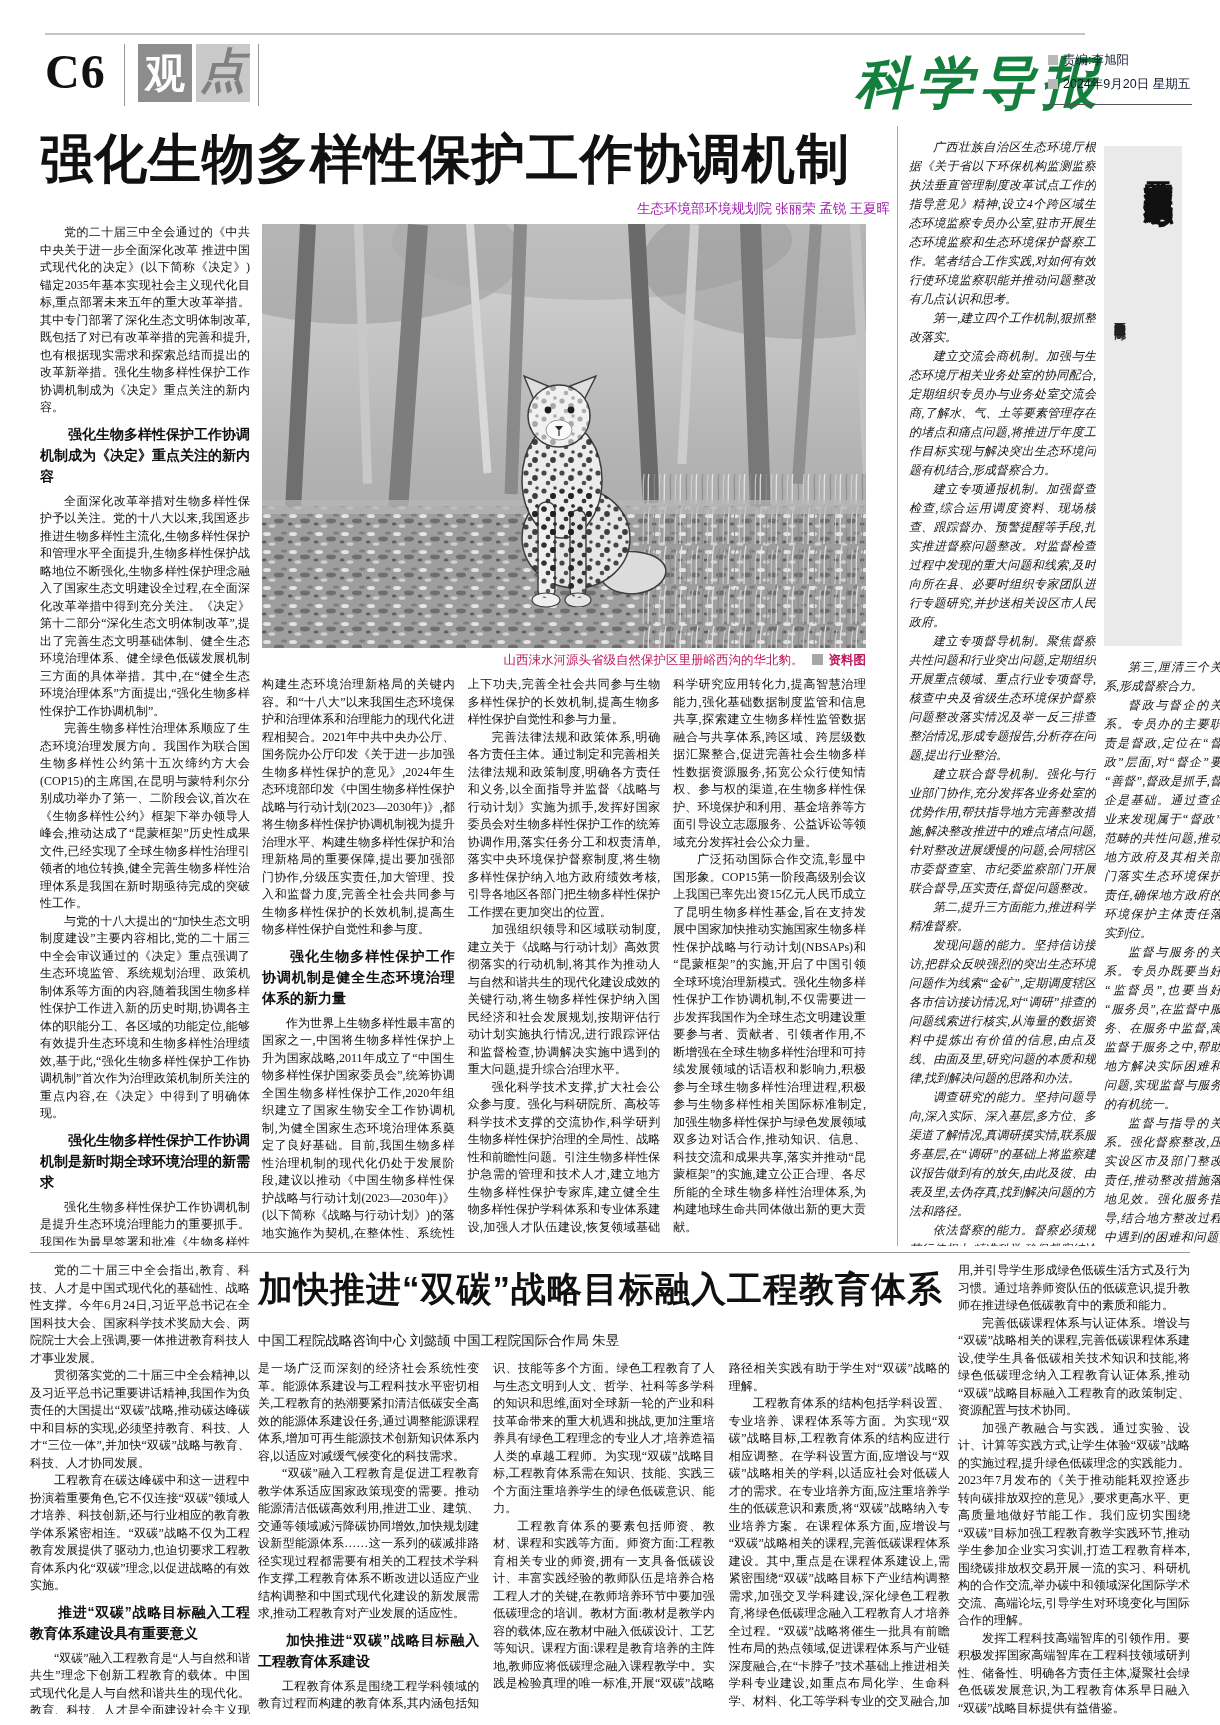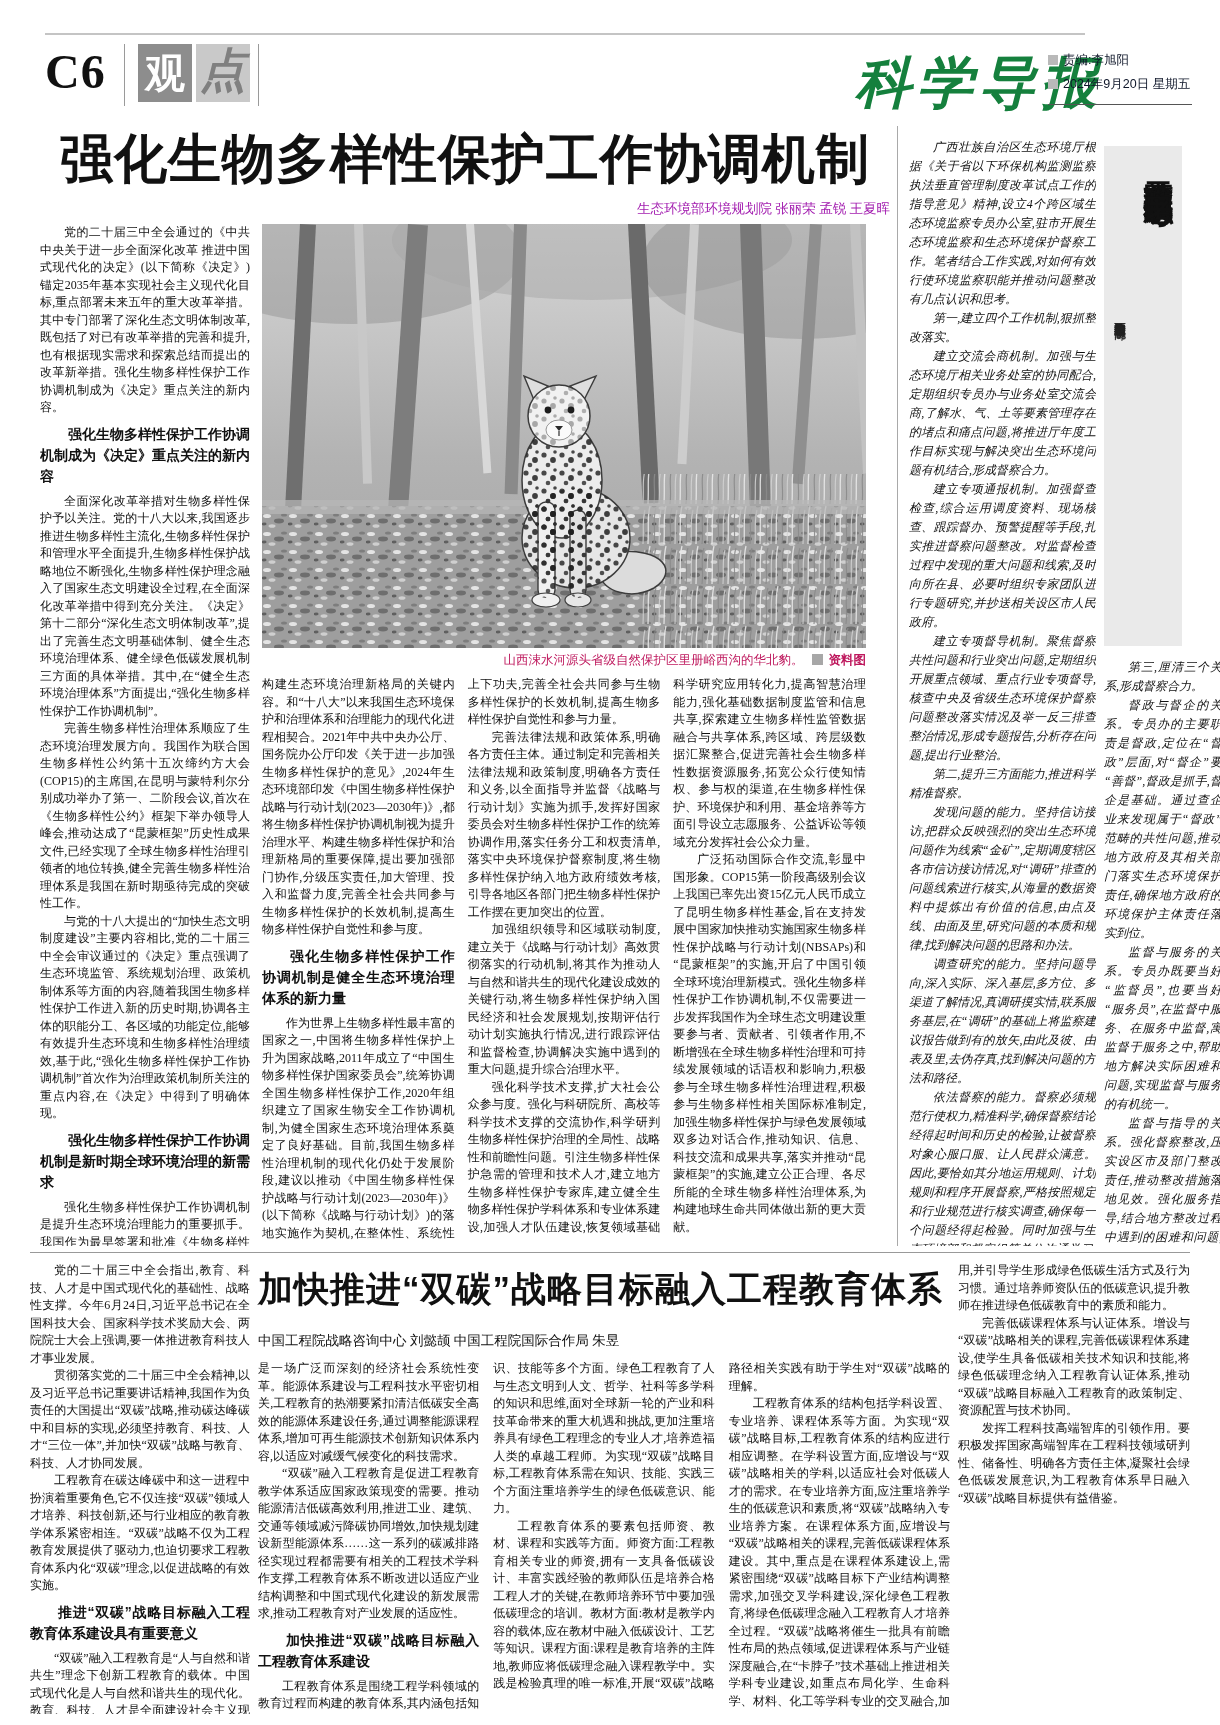--- a/index.html
+++ b/index.html
@@ -12,21 +12,21 @@
   .vr{width:1px;height:62px;top:44px;background:#9a9a9a;}
   .logobox{top:44px;width:54px;height:58px;text-align:center;}
   .guan{left:138px;background:#8d8d8d;color:#fff;font-size:40px;line-height:58px;font-weight:700;font-family:"Liberation Sans","DejaVu Sans",sans-serif;}
   .dian{left:196px;background:#c9c9c9;color:#808080;font-size:46px;line-height:54px;font-style:italic;font-weight:700;}
   .masthead{left:855px;top:46px;width:200px;font-size:56px;color:#15803d;font-style:italic;font-weight:700;letter-spacing:6px;white-space:nowrap;}
   .edblock{left:1048px;top:52px;width:144px;font-size:12.5px;font-family:"Liberation Sans","DejaVu Sans",sans-serif;color:#0f172a;}
   .edrow{margin-bottom:7px;white-space:nowrap;}
   .sq{display:inline-block;width:10px;height:10px;background:#b9b9b9;margin-right:5px;vertical-align:-1px;}
   .edrule{left:1048px;top:104px;width:144px;height:1px;background:#555;}
   
-  .mhead{left:40px;top:124px;width:850px;text-align:center;font-size:53px;font-weight:900;letter-spacing:1px;
+  .mhead{left:40px;top:124px;width:850px;font-size:53px;font-weight:900;letter-spacing:1px;
          font-family:"Liberation Sans","DejaVu Sans",sans-serif;white-space:nowrap;}
   .mbyline{left:40px;top:200px;width:850px;text-align:right;font-size:13.5px;color:#a21caf;}
   .bodytxt{font-size:12px;line-height:17.5px;text-align:justify;overflow:hidden;}
   .bodytxt p{margin:0;text-indent:2em;}
   .bodytxt p.noind{text-indent:0;}
   .bodytxt h3{margin:7px 0 6px 0;font-size:14px;line-height:21px;font-weight:700;text-indent:2em;
               font-family:"Liberation Sans","DejaVu Sans",sans-serif;}
   .kai{font-style:italic;line-height:19px;}
   .mcol1{left:40px;top:224px;width:210px;height:1022px;}
   .photo{left:262px;top:224px;width:604px;height:424px;overflow:hidden;background:#bdbdbd;}
@@ -169,20 +169,21 @@
       <p>广泛拓动国际合作交流,彰显中国形象。COP15第一阶段高级别会议上我国已率先出资15亿元人民币成立了昆明生物多样性基金,旨在支持发展中国家加快推动实施国家生物多样性保护战略与行动计划(NBSAPs)和“昆蒙框架”的实施,开启了中国引领全球环境治理新模式。强化生物多样性保护工作协调机制,不仅需要进一步发挥我国作为全球生态文明建设重要参与者、贡献者、引领者作用,不断增强在全球生物多样性治理和可持续发展领域的话语权和影响力,积极参与全球生物多样性治理进程,积极参与生物多样性相关国际标准制定,加强生物多样性保护与绿色发展领域双多边对话合作,推动知识、信息、科技交流和成果共享,落实并推动“昆蒙框架”的实施,建立公正合理、各尽所能的全球生物多样性治理体系,为构建地球生命共同体做出新的更大贡献。</p>
     </div>
 
   <div class="abs vdiv"></div>
   <div class="abs scol1 bodytxt kai">
       <p>广西壮族自治区生态环境厅根据《关于省以下环保机构监测监察执法垂直管理制度改革试点工作的指导意见》精神,设立4个跨区域生态环境监察专员办公室,驻市开展生态环境监察和生态环境保护督察工作。笔者结合工作实践,对如何有效行使环境监察职能并推动问题整改有几点认识和思考。</p>
       <p>第一,建立四个工作机制,狠抓整改落实。</p>
       <p>建立交流会商机制。加强与生态环境厅相关业务处室的协同配合,定期组织专员办与业务处室交流会商,了解水、气、土等要素管理存在的堵点和痛点问题,将推进厅年度工作目标实现与解决突出生态环境问题有机结合,形成督察合力。</p>
       <p>建立专项通报机制。加强督查检查,综合运用调度资料、现场核查、跟踪督办、预警提醒等手段,扎实推进督察问题整改。对监督检查过程中发现的重大问题和线索,及时向所在县、必要时组织专家团队进行专题研究,并抄送相关设区市人民政府。</p>
       <p>建立专项督导机制。聚焦督察共性问题和行业突出问题,定期组织开展重点领域、重点行业专项督导,核查中央及省级生态环境保护督察问题整改落实情况及举一反三排查整治情况,形成专题报告,分析存在问题,提出行业整治。</p>
+      <p>建立联合督导机制。强化与行业部门协作,充分发挥各业务处室的优势作用,帮扶指导地方完善整改措施,解决整改推进中的难点堵点问题,针对整改进展缓慢的问题,会同辖区市委督查室、市纪委监察部门开展联合督导,压实责任,督促问题整改。</p>
       <p>第二,提升三方面能力,推进科学精准督察。</p>
       <p>发现问题的能力。坚持信访接访,把群众反映强烈的突出生态环境问题作为线索“金矿”,定期调度辖区各市信访接访情况,对“调研”排查的问题线索进行核实,从海量的数据资料中提炼出有价值的信息,由点及线、由面及里,研究问题的本质和规律,找到解决问题的思路和办法。</p>
       <p>调查研究的能力。坚持问题导向,深入实际、深入基层,多方位、多渠道了解情况,真调研摸实情,联系服务基层,在“调研”的基础上将监察建议报告做到有的放矢,由此及彼、由表及里,去伪存真,找到解决问题的方法和路径。</p>
       <p>依法督察的能力。督察必须规范行使权力,精准科学,确保督察结论经得起时间和历史的检验,让被督察对象心服口服、让人民群众满意。因此,要恰如其分地运用规则、计划规则和程序开展督察,严格按照规定和行业规范进行核实调查,确保每一个问题经得起检验。同时加强与生态环境部和督察组等单位沟通学习,提升专员办监察队伍的督察能力。</p>
     </div>
   <div class="abs sbox">
     <div class="stitle">关于跨区域生态环境监察的认识与思考</div>
     <div class="sbyline">广西壮族自治区柳州生态环境监察专员办公室  廖晗  阮积海</div>
   </div>
   <div class="abs scol2 bodytxt kai">
@@ -206,16 +207,17 @@
       <p class="noind">是一场广泛而深刻的经济社会系统性变革。能源体系建设与工程科技水平密切相关,工程教育的热潮要紧扣清洁低碳安全高效的能源体系建设任务,通过调整能源课程体系,增加可再生能源技术创新知识体系内容,以适应对减缓气候变化的科技需求。</p>
       <p>“双碳”融入工程教育是促进工程教育教学体系适应国家政策现变的需要。推动能源清洁低碳高效利用,推进工业、建筑、交通等领域减污降碳协同增效,加快规划建设新型能源体系……这一系列的碳减排路径实现过程都需要有相关的工程技术学科作支撑,工程教育体系不断改进以适应产业结构调整和中国式现代化建设的新发展需求,推动工程教育对产业发展的适应性。</p>
       <h3>加快推进“双碳”战略目标融入工程教育体系建设</h3>
       <p>工程教育体系是围绕工程学科领域的教育过程而构建的教育体系,其内涵包括知识、技能等多个方面。绿色工程教育了人与生态文明到人文、哲学、社科等多学科的知识和思维,面对全球新一轮的产业和科技革命带来的重大机遇和挑战,更加注重培养具有绿色工程理念的专业人才,培养造福人类的卓越工程师。为实现“双碳”战略目标,工程教育体系需在知识、技能、实践三个方面注重培养学生的绿色低碳意识、能力。</p>
       <p>工程教育体系的要素包括师资、教材、课程和实践等方面。师资方面:工程教育相关专业的师资,拥有一支具备低碳设计、丰富实践经验的教师队伍是培养合格工程人才的关键,在教师培养环节中要加强低碳理念的培训。教材方面:教材是教学内容的载体,应在教材中融入低碳设计、工艺等知识。课程方面:课程是教育培养的主阵地,教师应将低碳理念融入课程教学中。实践是检验真理的唯一标准,开展“双碳”战略路径相关实践有助于学生对“双碳”战略的理解。</p>
       <p>工程教育体系的结构包括学科设置、专业培养、课程体系等方面。为实现“双碳”战略目标,工程教育体系的结构应进行相应调整。在学科设置方面,应增设与“双碳”战略相关的学科,以适应社会对低碳人才的需求。在专业培养方面,应注重培养学生的低碳意识和素质,将“双碳”战略纳入专业培养方案。在课程体系方面,应增设与“双碳”战略相关的课程,完善低碳课程体系建设。其中,重点是在课程体系建设上,需紧密围绕“双碳”战略目标下产业结构调整需求,加强交叉学科建设,深化绿色工程教育,将绿色低碳理念融入工程教育人才培养全过程。“双碳”战略将催生一批具有前瞻性布局的热点领域,促进课程体系与产业链深度融合,在“卡脖子”技术基础上推进相关学科专业建设,如重点布局化学、生命科学、材料、化工等学科专业的交叉融合,加快和互联网、大数据等数字技术深度融合,推进低碳技术变革。建设生态环境系统工程专业,能够促进我国工程教育体系具有更强的适应性、综合性,在国际热门研究领域上具有前沿性的产出。</p>
     </div>
   <div class="abs bcol5 bodytxt">
       <p class="noind">用,并引导学生形成绿色低碳生活方式及行为习惯。通过培养师资队伍的低碳意识,提升教师在推进绿色低碳教育中的素质和能力。</p>
       <p>完善低碳课程体系与认证体系。增设与“双碳”战略相关的课程,完善低碳课程体系建设,使学生具备低碳相关技术知识和技能,将绿色低碳理念纳入工程教育认证体系,推动“双碳”战略目标融入工程教育的政策制定、资源配置与技术协同。</p>
+      <p>加强产教融合与实践。通过实验、设计、计算等实践方式,让学生体验“双碳”战略的实施过程,提升绿色低碳理念的实践能力。2023年7月发布的《关于推动能耗双控逐步转向碳排放双控的意见》,要求更高水平、更高质量地做好节能工作。我们应切实围绕“双碳”目标加强工程教育教学实践环节,推动学生参加企业实习实训,打造工程教育样本,围绕碳排放权交易开展一流的实习、科研机构的合作交流,举办碳中和领域深化国际学术交流、高端论坛,引导学生对环境变化与国际合作的理解。</p>
       <p>发挥工程科技高端智库的引领作用。要积极发挥国家高端智库在工程科技领域研判性、储备性、明确各方责任主体,凝聚社会绿色低碳发展意识,为工程教育体系早日融入“双碳”战略目标提供有益借鉴。</p>
     </div>
 
 </div>
 
 </body></html>

